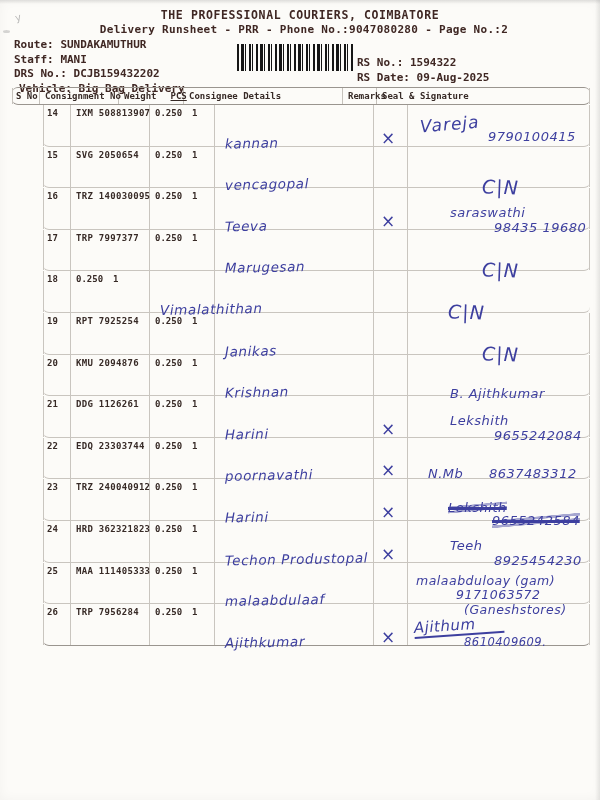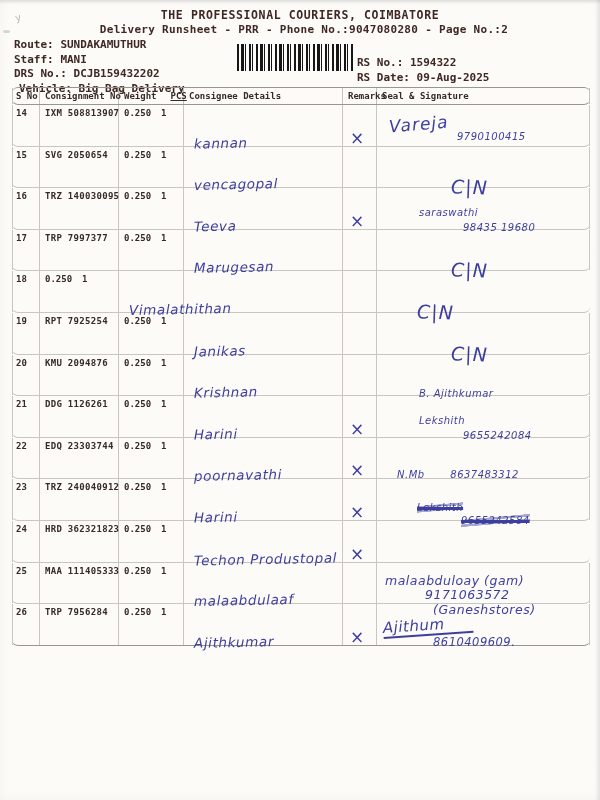--- a/index.html
+++ b/index.html
@@ -35,37 +35,37 @@
 
   
   .tbl{position:absolute;left:12px;top:87px;width:578px;color:#372a26;}
   .thead,.trow{display:grid;grid-template-columns:28px 79px 65px 159px 34px 1fr;border-radius:6px;}
   .thead{height:16px;border-top:1.5px solid #9a958f;border-bottom:1px solid #9a958f;}
   .thead .hc{border-right:1px solid #c6c2bc;font-size:9px;font-weight:bold;
              padding:2.5px 0 0 5px;white-space:nowrap;overflow:visible;}
   .thead .hc:first-child{border-left:1px solid #c6c2bc;padding-left:3px;}
   .thead .hc .p2{margin-left:14px;text-decoration:underline;}
   .thead .hc.sigh{}
-  .trow{height:40.6px;border-bottom:1px solid #c9c5bf;}
+  .trow{height:40.6px;border-bottom:1px solid #c9c5bf;margin-left:31px;}
   .trow:last-child{border-bottom:1.5px solid #9a958f;}
   .cell{border-right:1px solid #c9c5bf;position:relative;overflow:visible;}
   .cell:first-child{border-left:1px solid #c9c5bf;}
   .printed{font-size:9px;font-weight:bold;padding:3px 0 0 5px;white-space:nowrap;}
   .c-sno{padding-left:3px;}
   .c-con{letter-spacing:.3px;}
   .c-wp .w{position:absolute;top:3px;left:5px;}
   .c-wp .p{position:absolute;top:3px;left:42px;}
 
   
   .hw{font-family:"DejaVu Sans",sans-serif;font-style:italic;color:#3d3f9f;}
   .name{position:absolute;left:10px;bottom:-5px;font-size:13.5px;letter-spacing:.6px;
         white-space:nowrap;transform:rotate(-1.2deg);z-index:2;}
   .mark{position:absolute;left:7px;bottom:-2px;font-size:17px;z-index:2;}
   .sig{position:absolute;left:0;right:0;bottom:-6px;z-index:2;}
-  .sig-line{display:block;white-space:nowrap;font-size:10px;line-height:15px;letter-spacing:.5px;}
+  .sig-line{display:block;white-space:nowrap;font-size:13px;line-height:15px;letter-spacing:.5px;}
   .l1{margin-left:42px;}.l2{margin-left:86px;}.l3{margin-left:58px;}
   .sig-cn{bottom:-8px;}
   .sig-cn .l1{font-size:19px;margin-left:74px;letter-spacing:1px;width:fit-content;transform:rotate(2deg);}
   .sig-script{bottom:2px;}
   .sig-script .l1{font-size:17px;margin-left:12px;letter-spacing:1px;width:fit-content;transform:rotate(-5deg);}
   .sig-script .l2{margin-left:80px;margin-top:-3px;}
   .sig-flourish{bottom:-5px;}
   .sig-flourish .l1{font-size:15px;margin-left:6px;width:fit-content;transform:rotate(-4deg);
                     border-bottom:2px solid #3d3f9f;padding:0 28px 1px 0;}
   .sig-flourish .l2{margin-left:56px;font-size:11.5px;margin-top:-1px;}
@@ -332,20 +332,27 @@
     <div class="cell c-wp printed">
       <span class="w">0.250</span>
       <span class="p">1</span>
     </div>
     <div class="cell c-consignee">
       <span class="hw name">Techon Produstopal</span>
     </div>
     <div class="cell c-remarks">
       <span class="hw mark">×</span>
     </div>
+    <div class="cell c-sig">
+      <div class="sig sig-plain">
+        <span class="sig-line l1 hw">Teeh</span>
+        <span class="sig-line l2 hw">8925454230</span>
+
+      </div>
+    </div>
   </div>
         <div class="trow">
     <div class="cell c-sno printed">25</div>
     <div class="cell c-con printed">MAA 111405333</div>
     <div class="cell c-wp printed">
       <span class="w">0.250</span>
       <span class="p">1</span>
     </div>
     <div class="cell c-consignee">
       <span class="hw name">malaabdulaaf</span>

